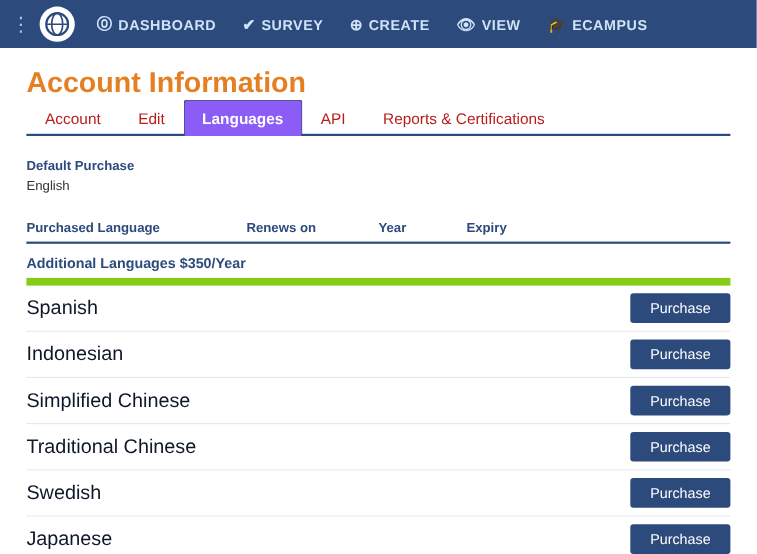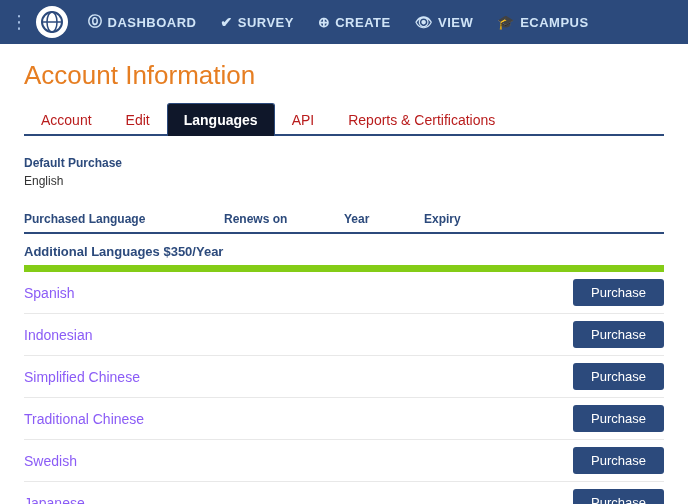--- a/index.html
+++ b/index.html
@@ -48,42 +48,41 @@
     .main-content {
       background: #fff;
       padding: 16px 24px 16px 24px;
       height: calc(504px - 44px);
       overflow-y: auto;
     }
 
     .page-title {
       color: #e67e22;
       font-size: 26px;
-      font-weight: normal;
-      margin-bottom: 12px;
+      font-weight: bold;
     }
 
     
     .tabs {
       display: flex;
       gap: 0;
       border-bottom: 2px solid #2c4a7c;
       margin-bottom: 20px;
     }
     .tab {
       padding: 8px 16px;
       font-size: 14px;
       cursor: pointer;
       color: #b91c1c;
       border: 1px solid transparent;
       border-bottom: none;
       margin-bottom: -2px;
     }
     .tab.active {
-      background: #0f172a;
+      background: #8b5cf6;
       color: #fff;
       border-color: #2c4a7c;
       border-bottom-color: #f5a623;
       font-weight: bold;
       border-radius: 3px 3px 0 0;
     }
 
     
     .section-label {
       font-size: 12px;
@@ -124,22 +123,22 @@
 
     
     .lang-row {
       display: flex;
       align-items: center;
       justify-content: space-between;
       padding: 7px 0;
       border-bottom: 1px solid #e8e8e8;
     }
     .lang-name {
-      font-size: 14px;
-      color: #8b5cf6;
+      font-size: 18px;
+      color: #0f172a;
     }
     .purchase-btn {
       background: #2c4a7c;
       color: #fff;
       border: none;
       padding: 6px 18px;
       font-size: 13px;
       font-weight: normal;
       cursor: pointer;
       border-radius: 3px;

